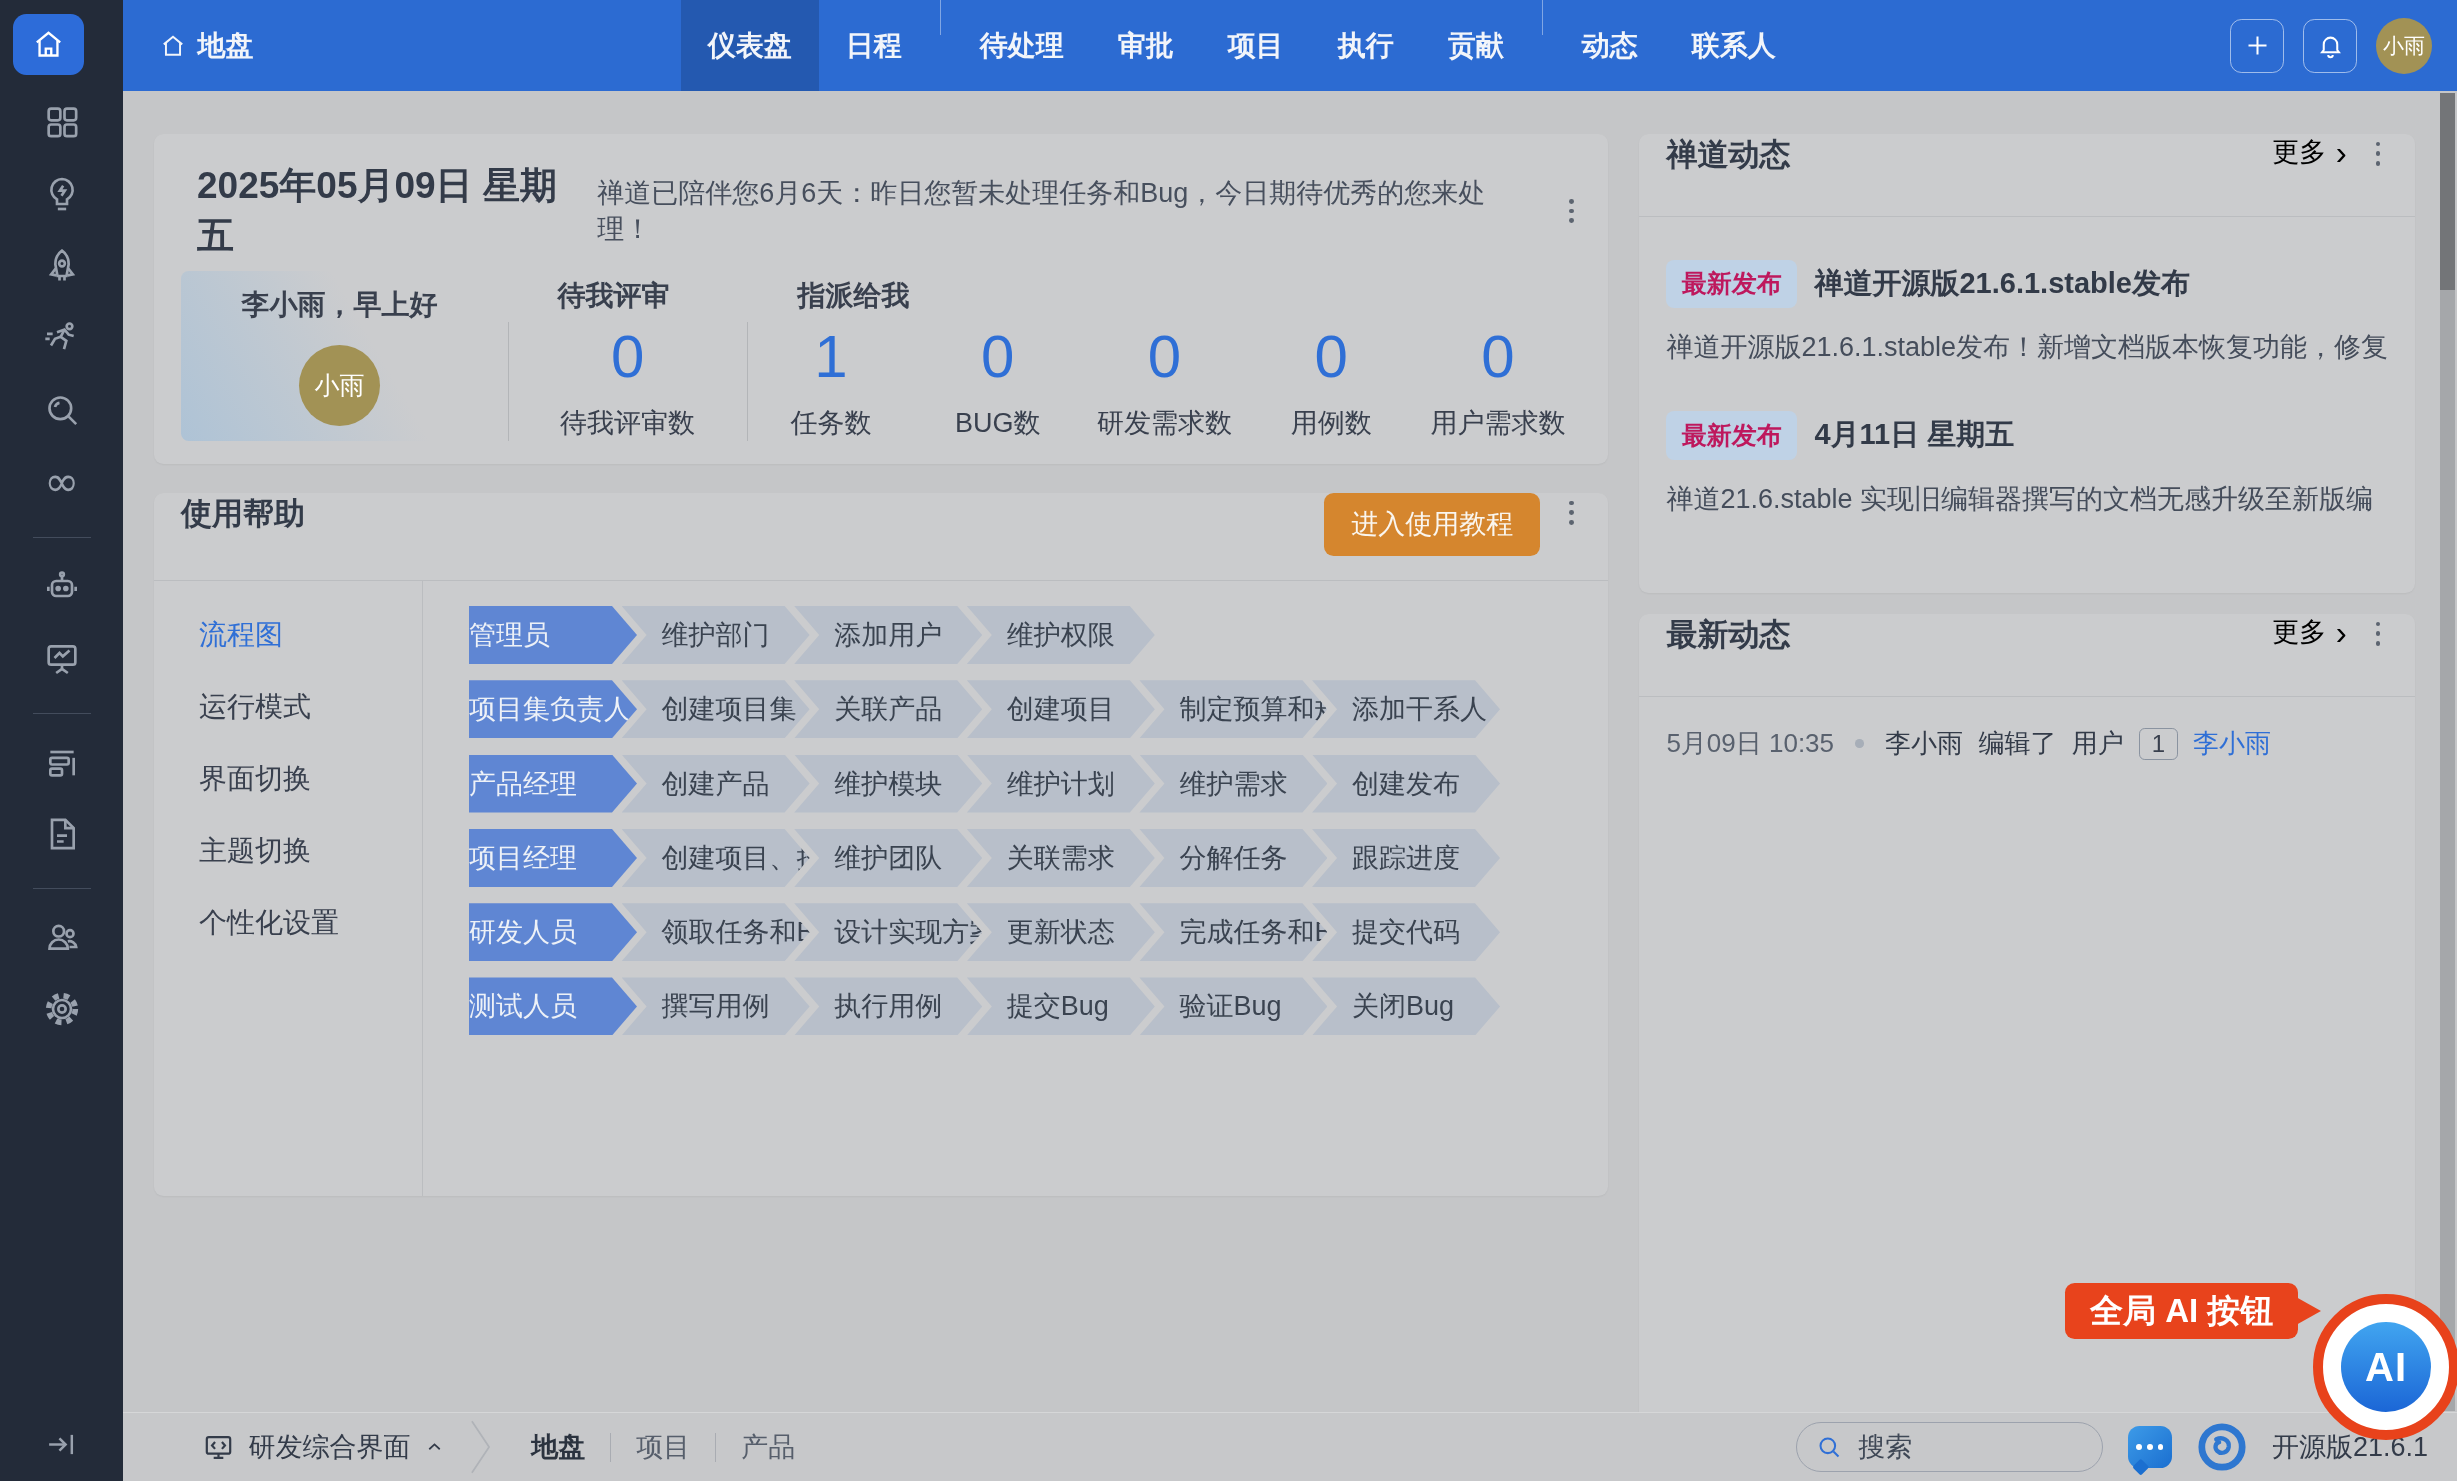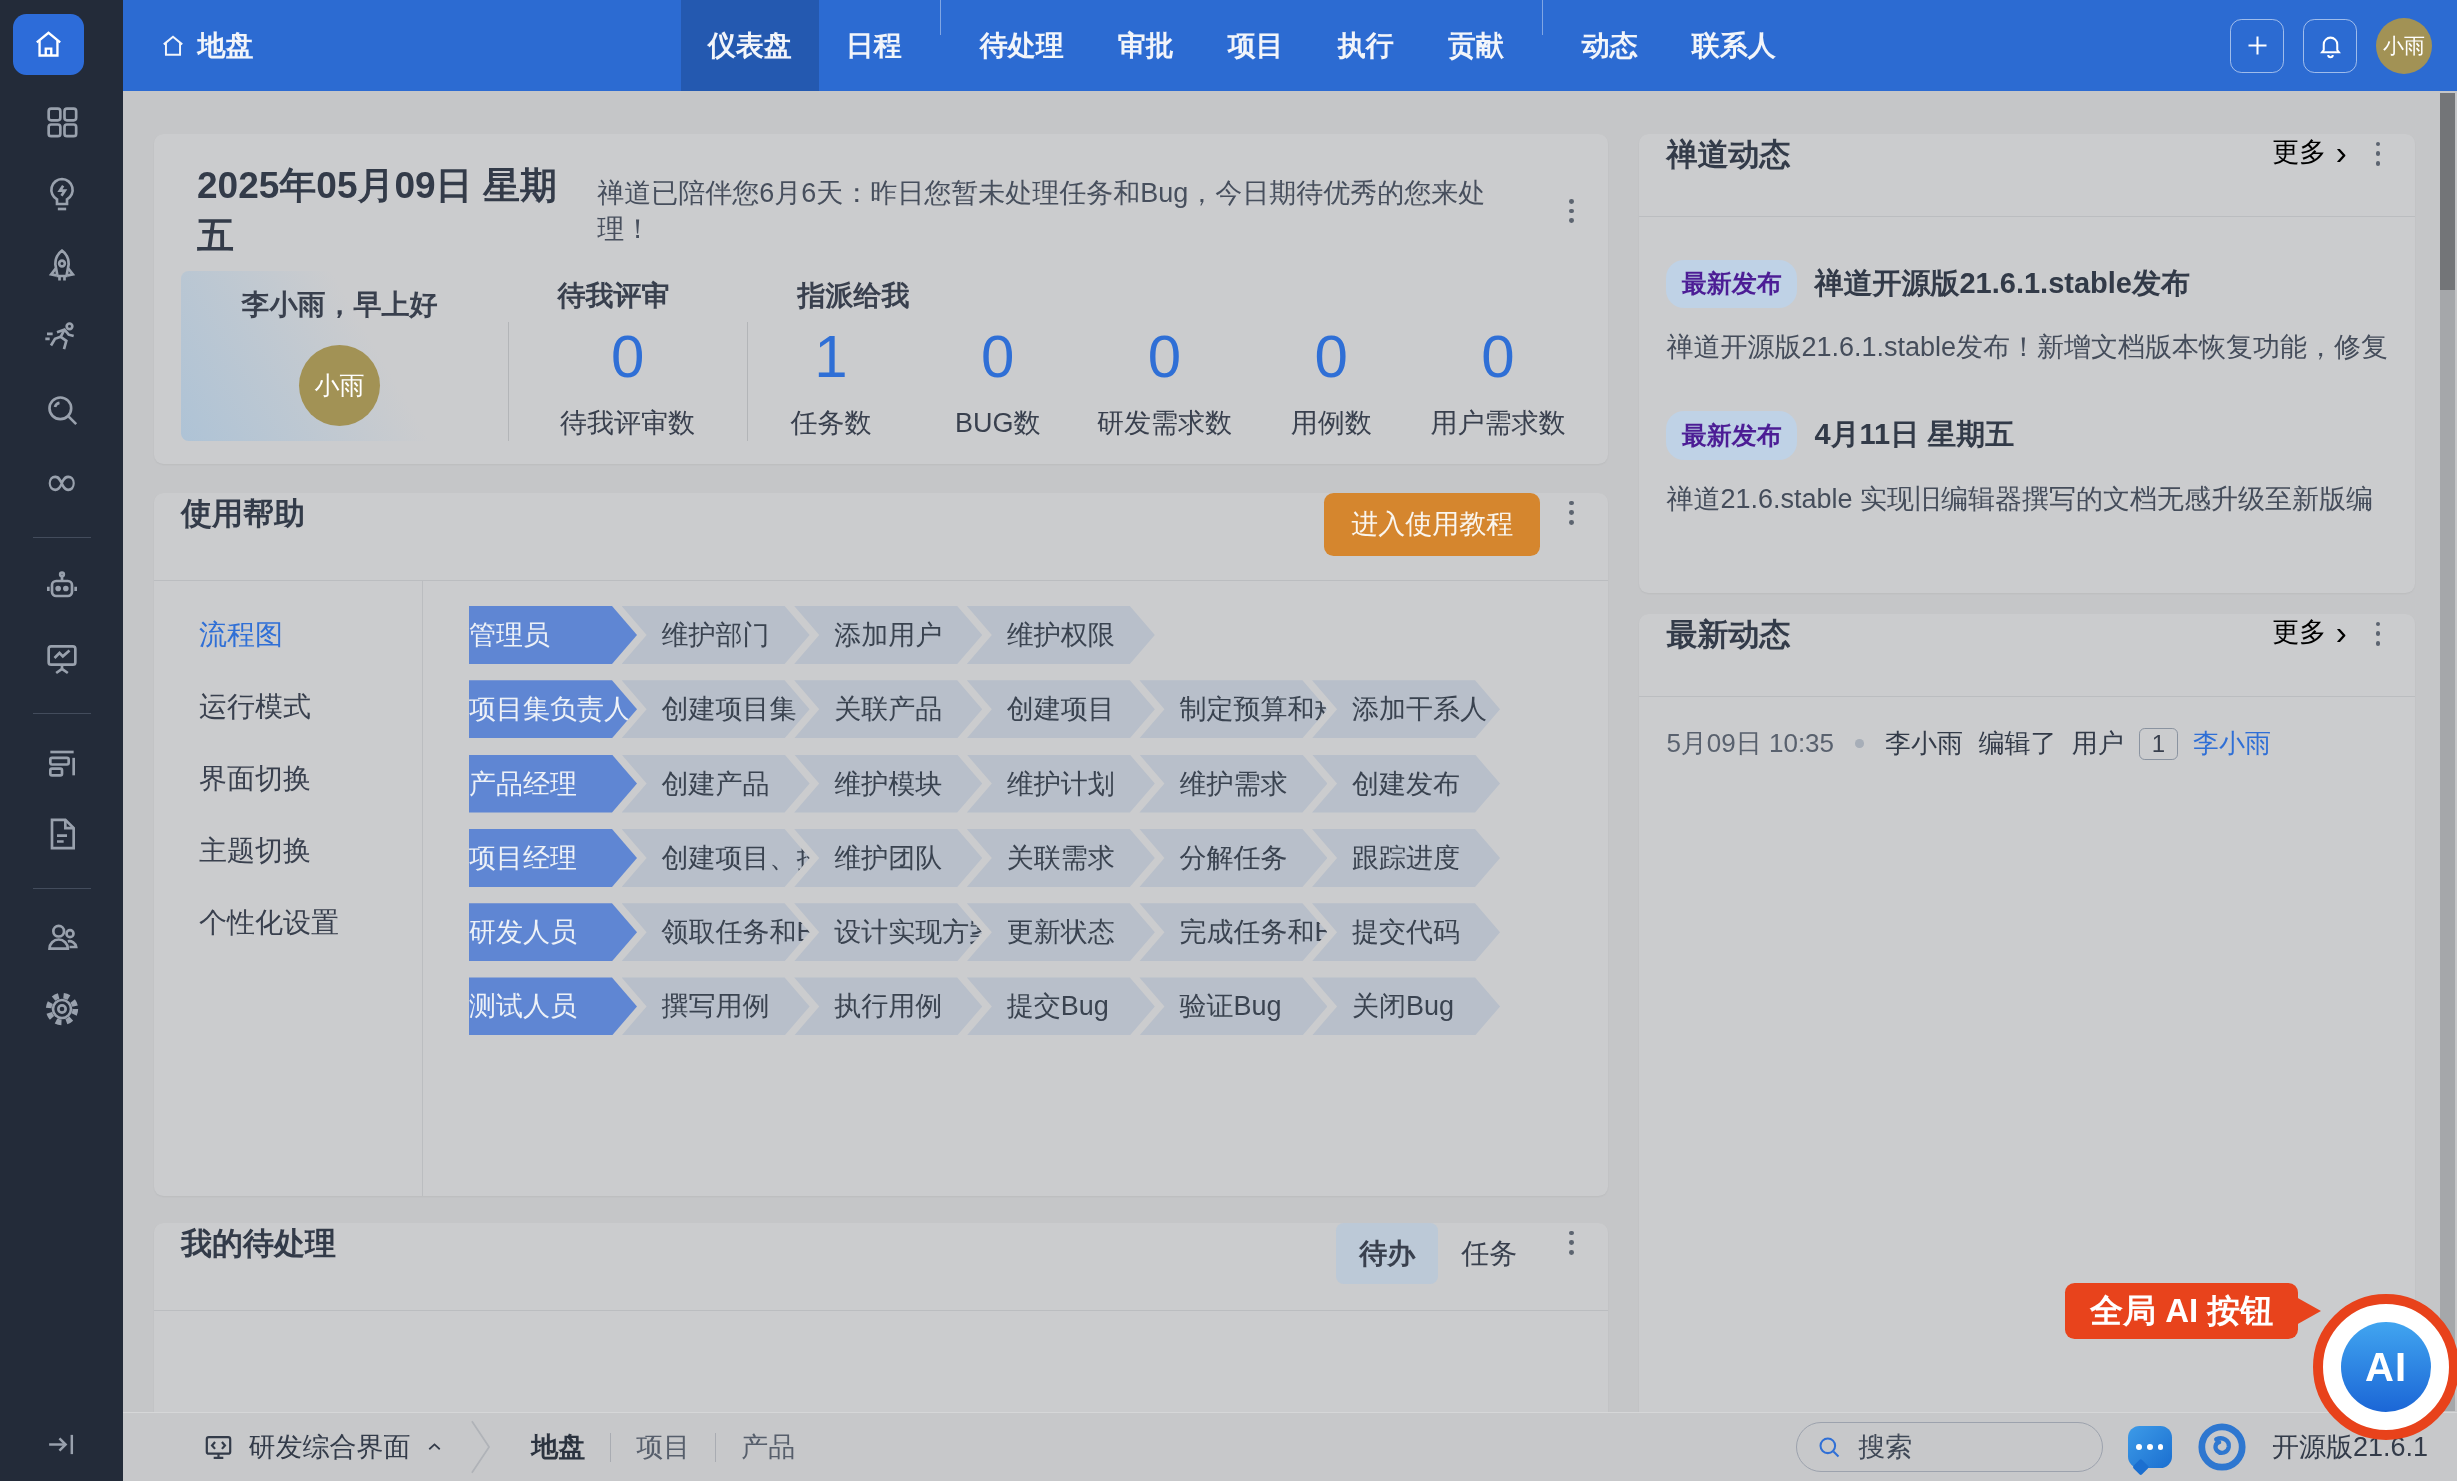--- a/index.html
+++ b/index.html
@@ -78,21 +78,21 @@
   .pill-tab{font-size:28px;color:#39404e;padding:11.5px 23px;border-radius:7.7px;}
   .pill-tab.active{background:#bcc9d7;font-weight:600;}
   .todo-body{flex:1;}
 
   
   .news-card{height:459px;margin-bottom:21px;display:flex;flex-direction:column;overflow:hidden;}
   .news-card .card-header,.activity-card .card-header{height:83px;}
   .news-body{padding:5.8px 27px 0 27px;overflow:hidden;}
   .news-item{margin-top:37px;}
   .news-line{display:flex;align-items:center;gap:17.3px;}
-  .badge{background:#bfd2e6;color:#4c1d95;font-size:25px;font-weight:600;border-radius:18px;padding:7.7px 15.4px;flex:none;}
+  .badge{background:#bfd2e6;color:#be185d;font-size:25px;font-weight:600;border-radius:8px;padding:7.7px 15.4px;flex:none;}
   .news-title{font-size:29px;font-weight:800;color:#323a48;white-space:nowrap;overflow:hidden;}
   .news-desc{margin-top:21px;font-size:27px;color:#454d5b;white-space:nowrap;overflow:hidden;}
   .activity-card{flex:1;display:flex;flex-direction:column;border-bottom-left-radius:0;border-bottom-right-radius:0;}
   .activity-row{display:flex;align-items:center;gap:15.4px;padding:29px 27px 0 27px;font-size:26px;color:#333b49;white-space:nowrap;overflow:hidden;}
   .act-time{color:#59616e;}
   .act-dot{width:8.6px;height:8.6px;border-radius:50%;background:#a7aeb8;flex:none;margin:0 5.8px;}
   .act-id{border:1px solid #8a93a0;border-radius:5.8px;padding:1px 11.5px;font-size:24px;color:#39404e;}
   .act-link{color:#2f6fd6;}
 
   
@@ -430,34 +430,20 @@
               <div class="arrow step"><span>撰写用例</span></div>
               <div class="arrow step"><span>执行用例</span></div>
               <div class="arrow step"><span>提交Bug</span></div>
               <div class="arrow step"><span>验证Bug</span></div>
               <div class="arrow step"><span>关闭Bug</span></div>
             </div>
           </div>
         </div>
       </div>
 
-      <div class="card todo-card">
-        <div class="card-header">
-          <span class="card-title">我的待处理</span>
-          <span class="spacer"></span>
-          <span class="pill-tab active">待办</span>
-          <span class="pill-tab">任务</span>
-          <span class="kebab">
-              <i></i>
-              <i></i>
-              <i></i>
-            </span>
-        </div>
-        <div class="todo-body"></div>
-      </div>
     </section>
 
     <section class="col-side">
 
       <div class="card news-card">
         <div class="card-header">
           <span class="card-title">禅道动态</span>
           <span class="spacer"></span>
           <span class="more-link">
             <span>更多</span>

